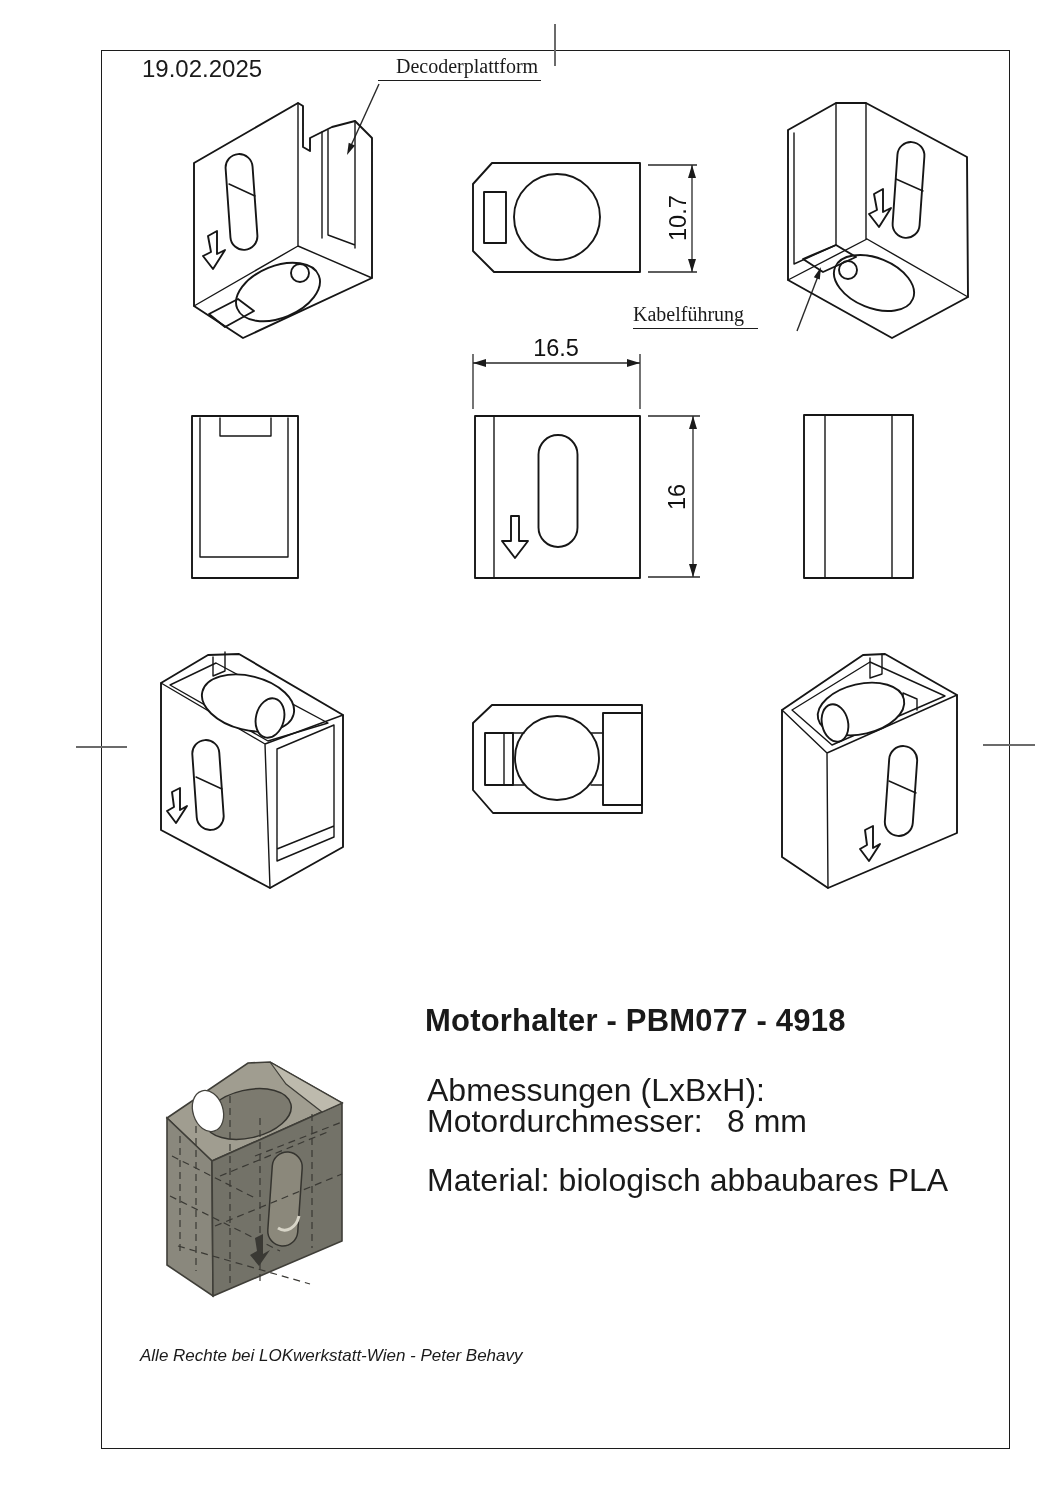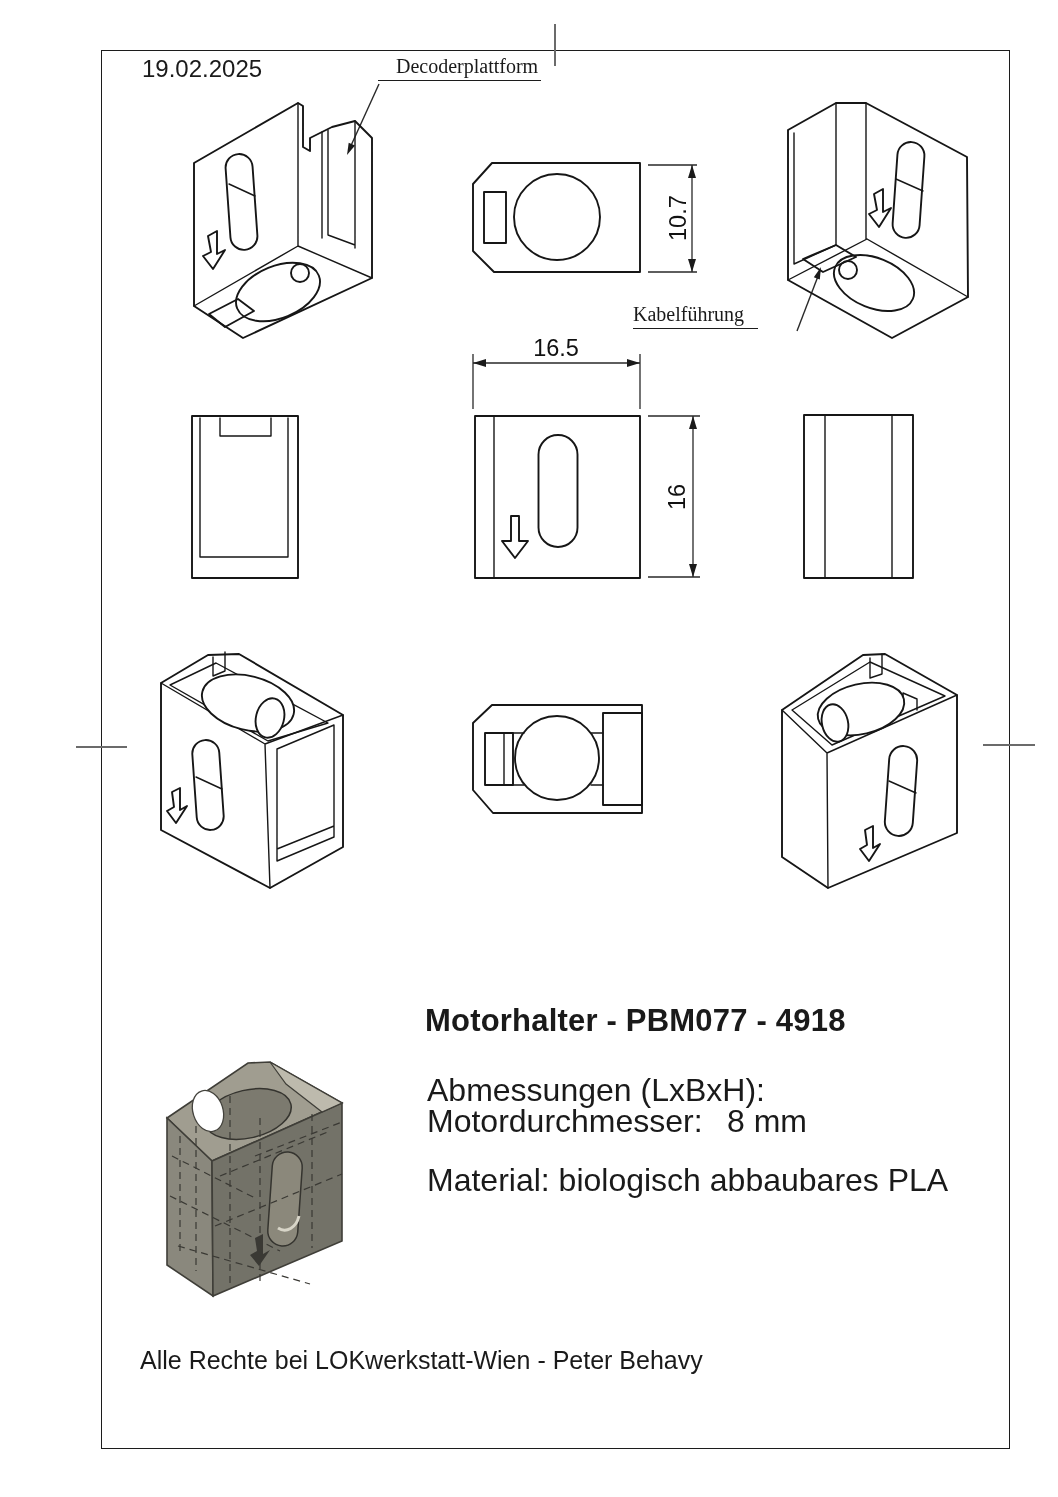--- a/index.html
+++ b/index.html
@@ -15,21 +15,21 @@
   .ld line{stroke:#2a2a2a;stroke-width:1.4;}
   .ld polygon{fill:#1a1a1a;stroke:none;}
   .dim path{stroke:#2a2a2a;stroke-width:1.3;fill:none;}
   .dim polygon{fill:#1a1a1a;stroke:none;}
   .dim text{fill:#111;font-size:23.5px;font-family:"Liberation Sans",sans-serif;}
   .anno{font-size:20px;white-space:nowrap;font-family:Liberation Serif, serif;}
   .anno.ul{border-bottom:1.7px solid #1c1c1c;}
   .date{font-size:24px;}
   .title{font-size:31px;font-weight:bold;white-space:nowrap;letter-spacing:0.2px;}
   .spec{font-size:32px;white-space:nowrap;}
-  .footer-line{font-size:25px;white-space:nowrap;}
+  .footer-line{font-size:17px;white-space:nowrap;font-style:italic;}
 </style>
 </head>
 <body>
 
 <div class="sheet">
 
   <div class="abs frame" style="left:101px;top:50px;width:907px;height:1397px;"></div>
   <div class="abs mark" style="left:554px;top:24px;width:1.6px;height:42px;"></div>
   <div class="abs mark" style="left:76px;top:746px;width:51px;height:1.6px;"></div>
   <div class="abs mark" style="left:983px;top:744px;width:52px;height:1.6px;"></div>

